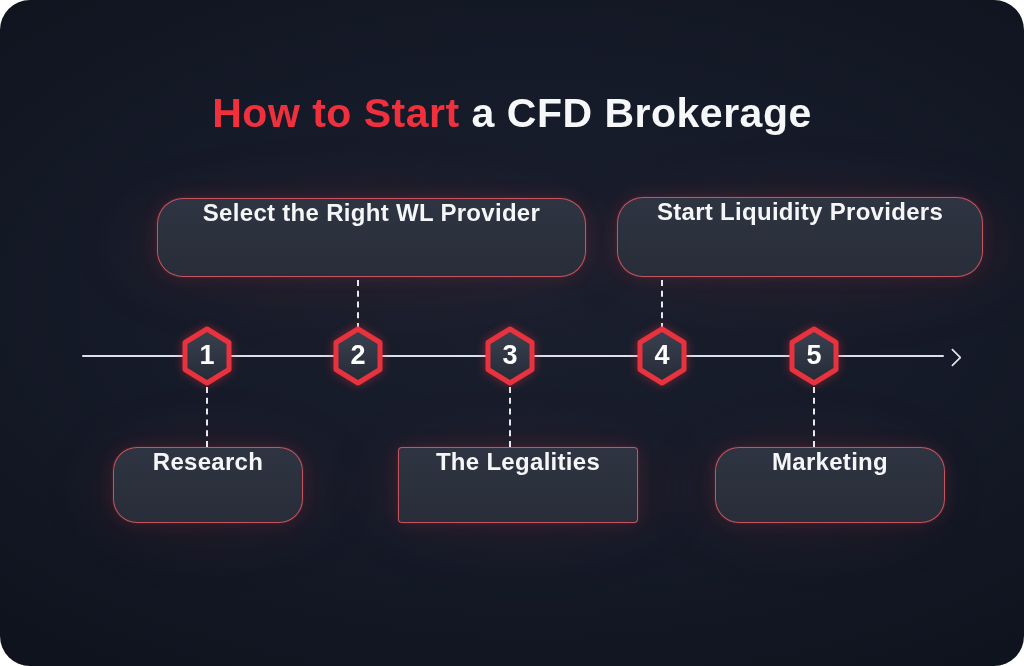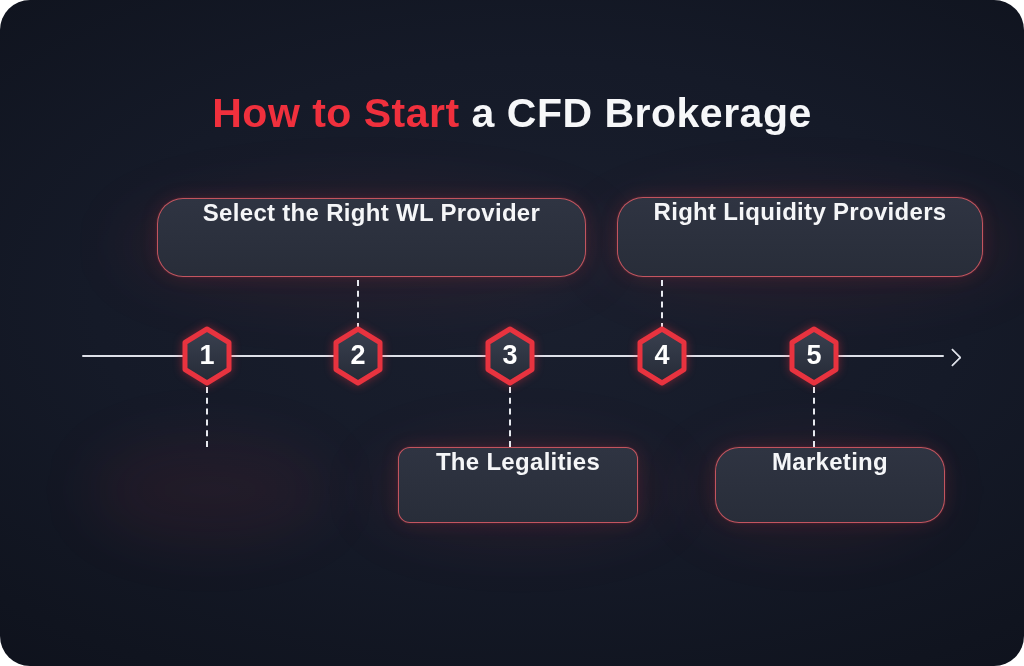--- a/index.html
+++ b/index.html
@@ -58,21 +58,21 @@
       0 0 18px rgba(233, 62, 73, 0.16),
       0 0 2px  rgba(233, 62, 73, 0.35);
     color: #f5f6f8;
     font-size: 24px;
     font-weight: 700;
     letter-spacing: 0.3px;
   }
   .box-step2 { left: 157px; top: 198px; width: 429px; height: 79px; }
   .box-step4 { left: 617px; top: 197px; width: 366px; height: 80px; }
   .box-step1 { left: 113px; top: 447px; width: 190px; height: 76px; border-radius: 24px; }
-  .box-step3 { left: 398px; top: 447px; width: 240px; height: 76px; border-radius: 12px; }
+  .box-step3 { left: 398px; top: 447px; width: 240px; height: 76px; border-radius: 4px; }
   .box-step5 { left: 715px; top: 447px; width: 230px; height: 76px; border-radius: 24px; }
 
   .axis-line {
     position: absolute;
     left: 82px;
     top: 355px;
     width: 862px;
     height: 2px;
     background: #dde0e8;
     border-radius: 1px;
@@ -144,23 +144,26 @@
   <div class="glow g3"></div>
   <div class="glow g4"></div>
   <div class="glow g5"></div>
 
   <h1 class="title"><span class="highlight">How to Start</span><span> a CFD Brokerage</span></h1>
 
   <div class="label-box box-step2">
     <span>Select the Right WL Provider</span>
   </div>
   <div class="label-box box-step4">
-    <span>Right Liquidity Providers</span>
-  </div>
-
+    <span>Start Liquidity Providers</span>
+  </div>
+
+  <div class="label-box box-step1">
+    <span>Research</span>
+  </div>
   <div class="label-box box-step3">
     <span>The Legalities</span>
   </div>
   <div class="label-box box-step5">
     <span>Marketing</span>
   </div>
 
   <div class="connector conn-below conn-s1"></div>
   <div class="connector conn-above conn-s2"></div>
   <div class="connector conn-below conn-s3"></div>

